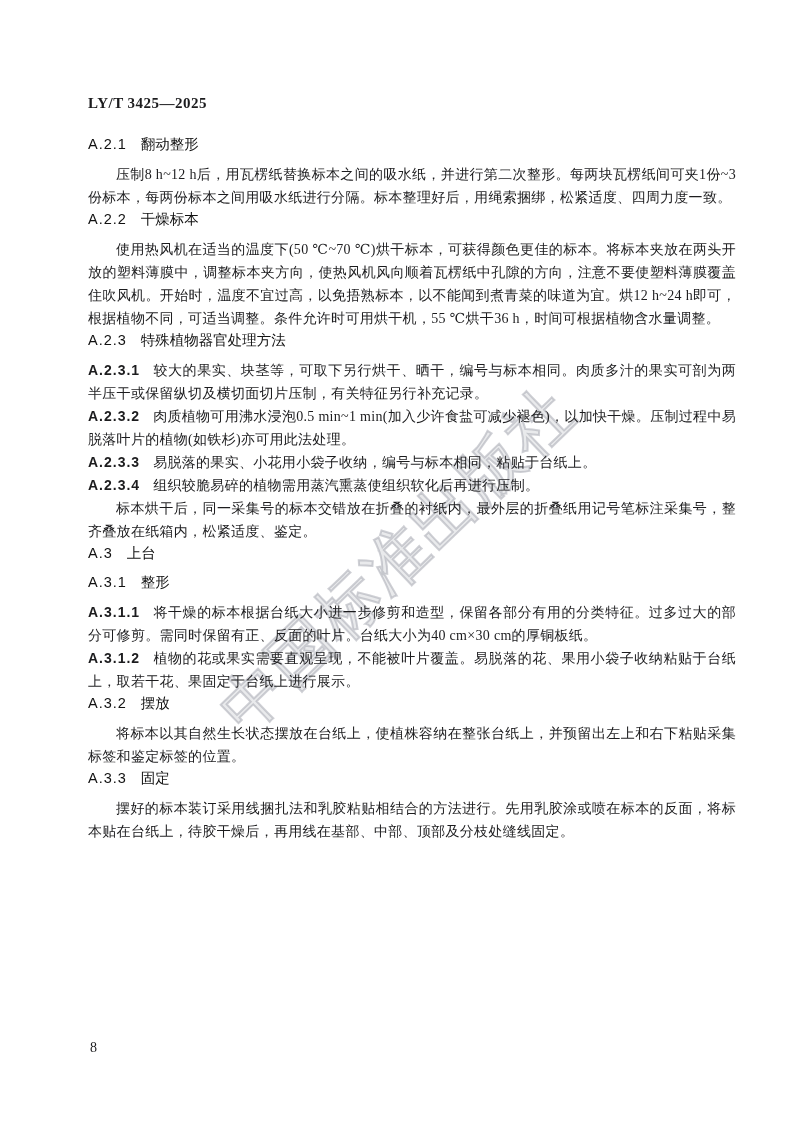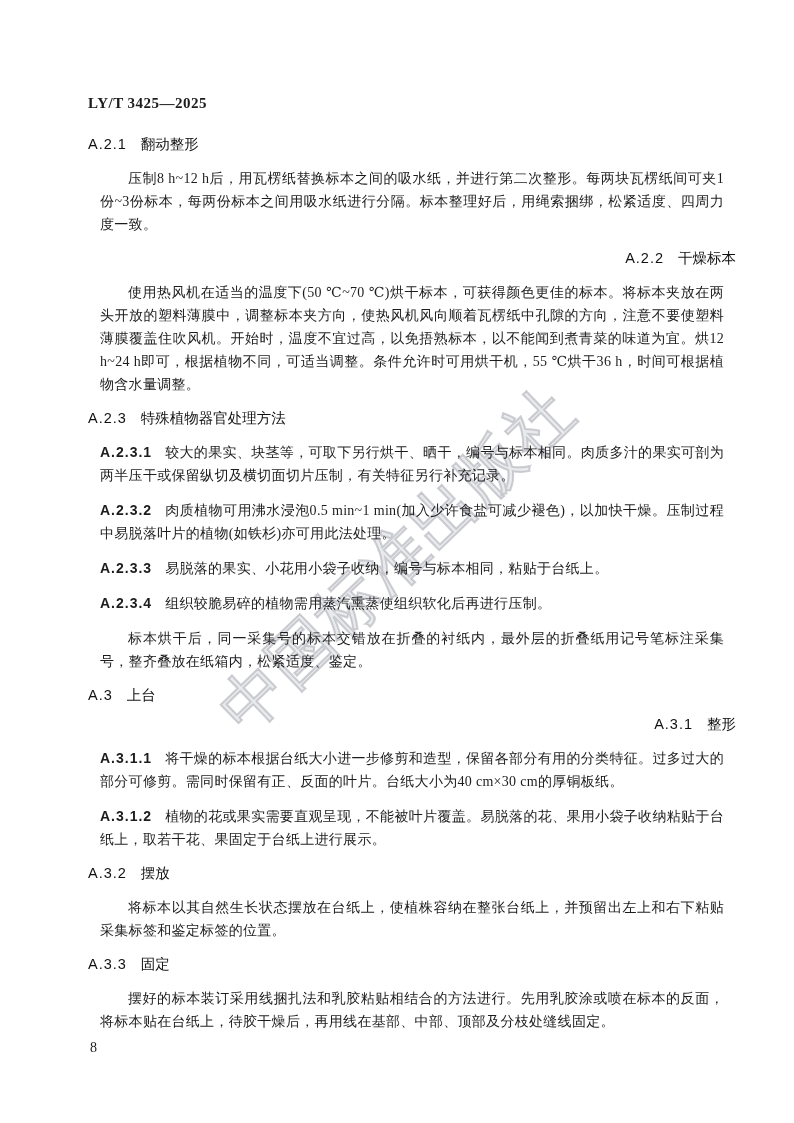--- a/index.html
+++ b/index.html
@@ -53,42 +53,42 @@
     font-size: 14.5px;
     font-weight: normal;
     line-height: 21px;
     margin: 0 0 8px 0;
     color: #111;
   }
   .hlabel { margin-right: 14px; letter-spacing: 1px; }
   p.body-p, p.clause {
     font-size: 14px;
     line-height: 23px;
-    margin: 12px;
+    margin: 0;
     text-align: justify;
     letter-spacing: 0.3px;
   }
   p.body-p { text-indent: 2em; }
   p.clause { text-indent: 0; }
   .clabel {
     font-family: "Liberation Sans", "DejaVu Sans", sans-serif;
     font-weight: bold;
     margin-right: 13px;
     letter-spacing: 1px;
   }
   .page-footer {
     position: absolute;
     left: 90px;
     top: 1040px;
     font-size: 14px;
     z-index: 2;
   }
   .mt30 { margin-top: 30px; }
   .mt20 { margin-top: 20px; }
-  .mt12 { margin-top: 12px; text-align: right; }
+  .mt12 { margin-top: 12px; }
   .mt10 { margin-top: 10px; }
   .mt9  { margin-top: 9px; }
   .mt8  { margin-top: 8px; }
   .mt4  { margin-top: 4px; }
 </style>
 </head>
 <body>
 
 <div class="page">
 

